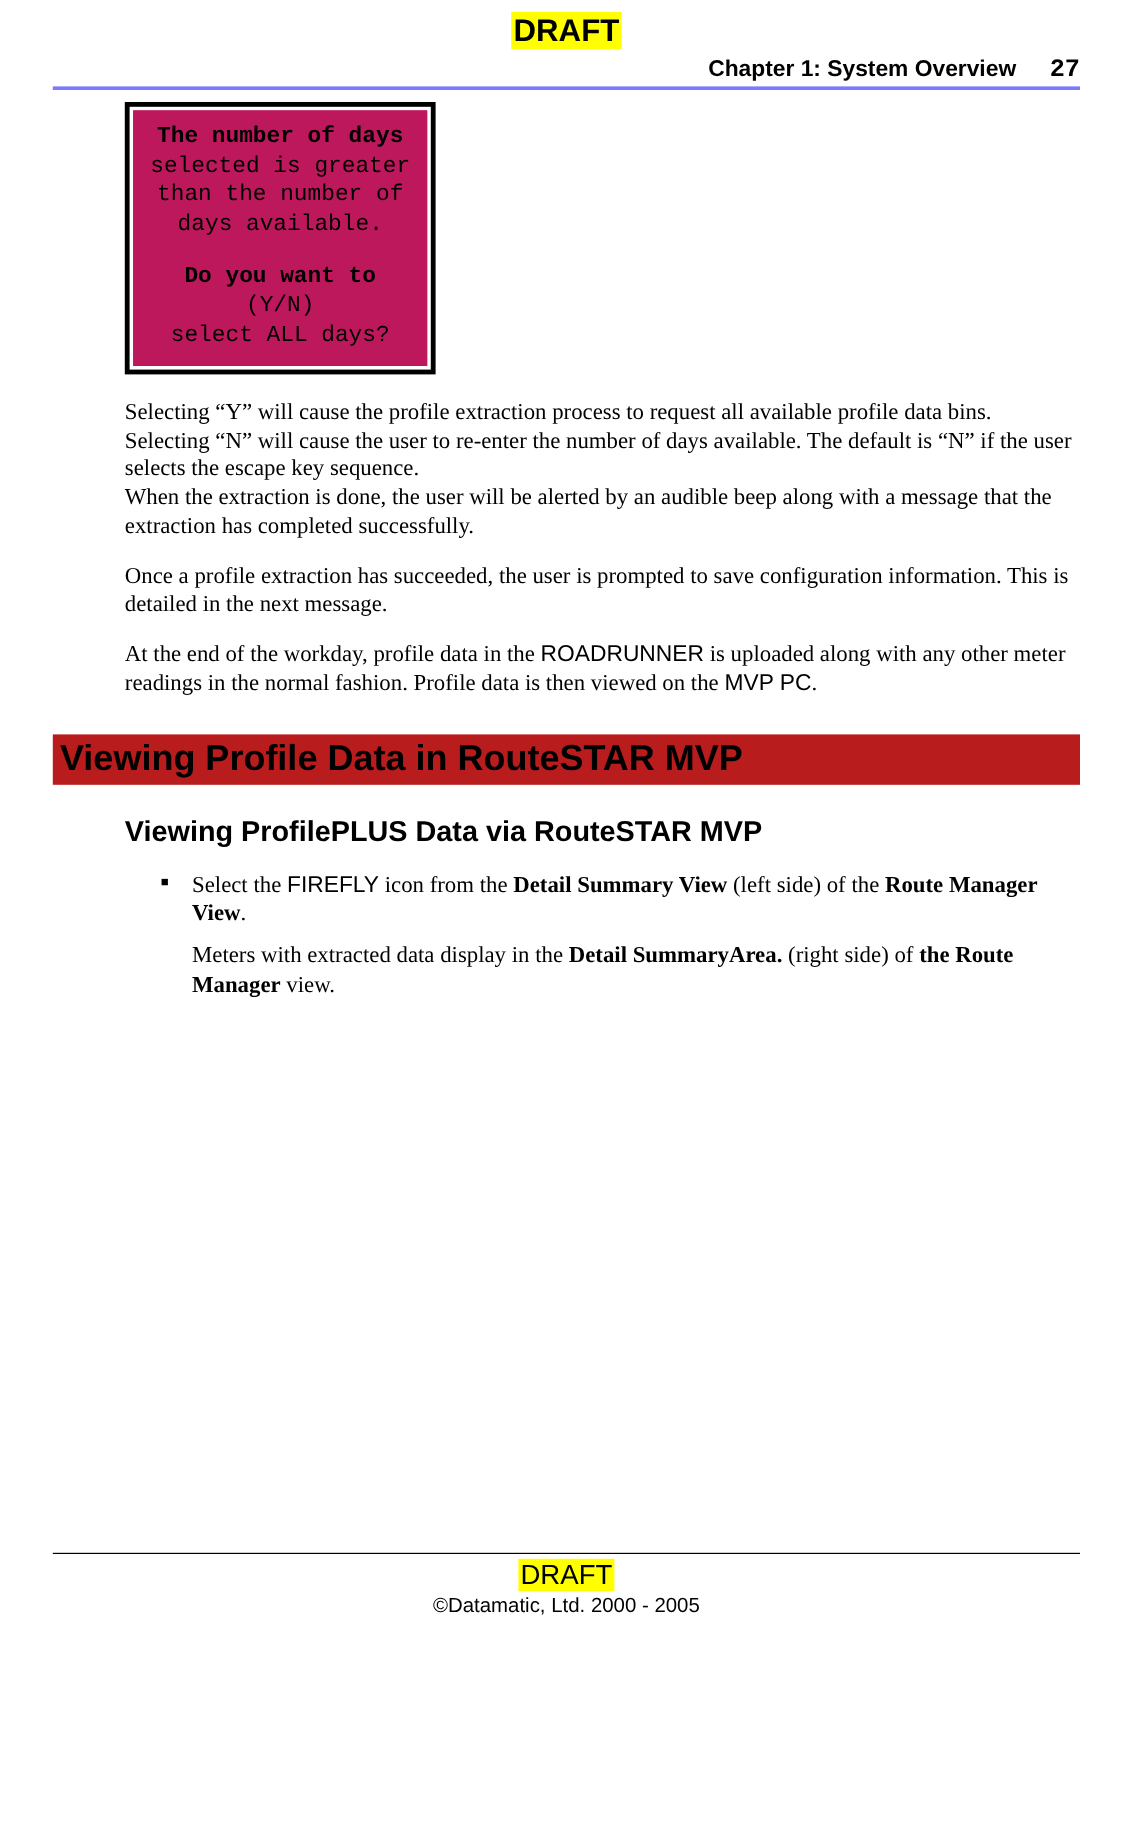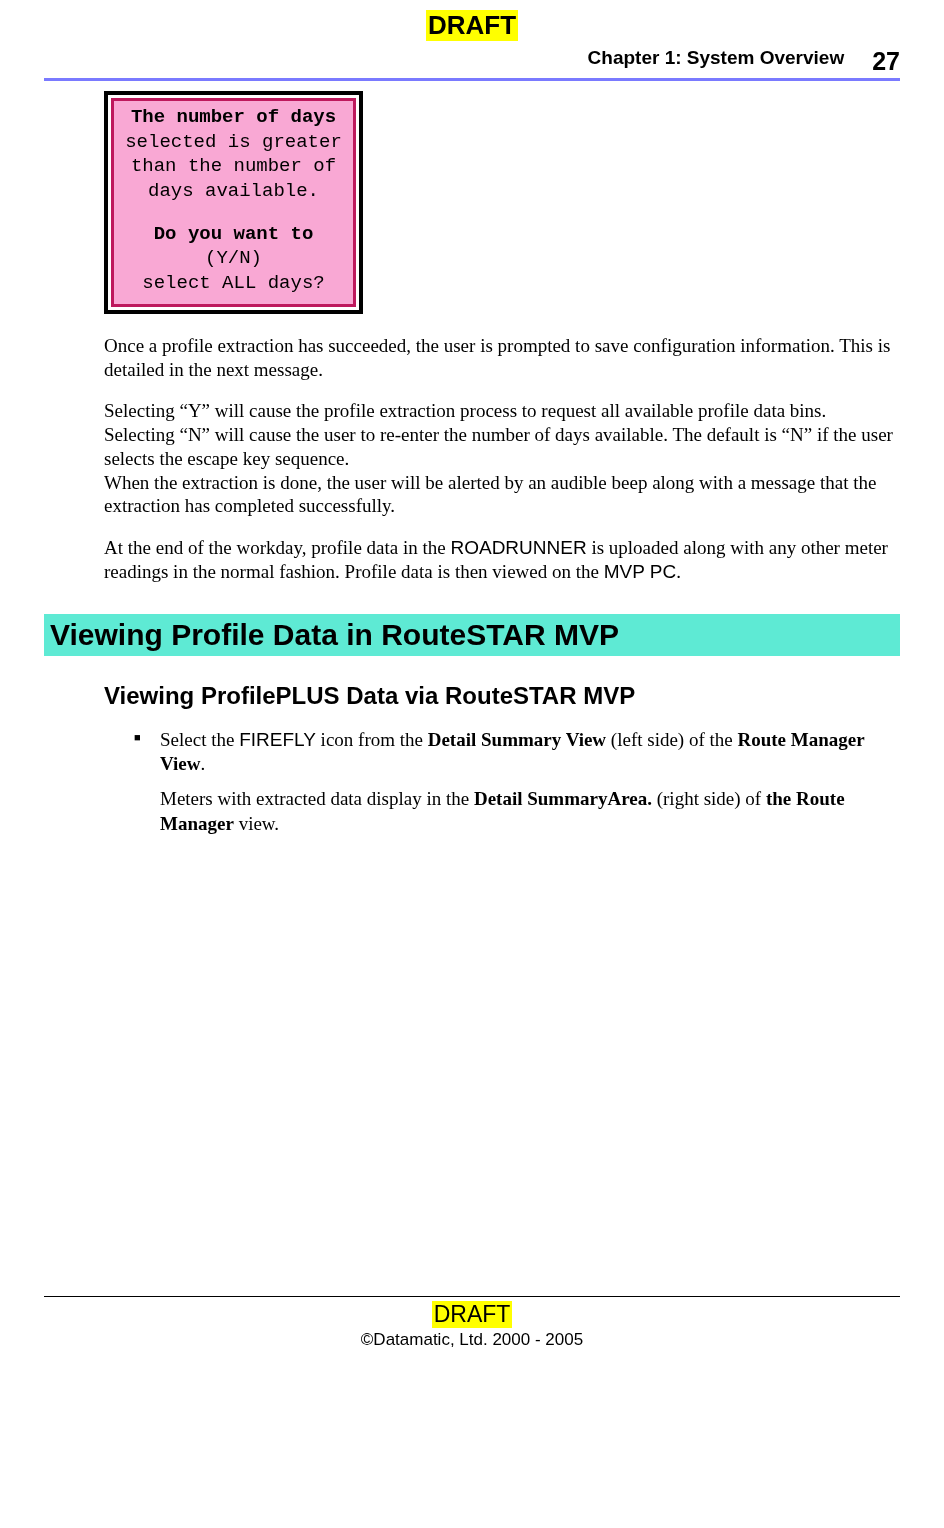--- a/index.html
+++ b/index.html
@@ -30,56 +30,56 @@
   .header-line {
     display: flex;
     justify-content: flex-end;
     align-items: flex-start;
     font-family: Arial, Helvetica, sans-serif;
     font-weight: bold;
     font-size: 19px;
     margin-bottom: 2px;
   }
   .header-line .chapter { margin-right: 28px; }
-  .header-line .page-num { font-size: 25px; }
+  .header-line .page-num { font-size: 21px; font-family: Liberation Mono, monospace; }
   .hr-top {
     border: none;
     border-top: 3px solid #7a7aff;
     margin: 0 0 10px 0;
     padding: 0;
   }
   .content {
     margin-left: 60px;
   }
   .screen-box {
     width: 245px;
     border: 4px solid #000;
     padding: 3px;
     margin-bottom: 20px;
     margin-left: 0;
   }
   .screen-inner {
-    background: #f9a8d4;
-    border: 3px solid #be185d;
+    background: #be185d;
+    border: 5px solid #be185d;
     font-family: "Courier New", Courier, monospace;
     font-size: 19px;
     text-align: center;
     line-height: 1.3;
     padding: 4px 2px 8px 2px;
   }
   .screen-inner .b { font-weight: bold; }
   .para {
     margin: 0 0 18px 0;
     line-height: 1.25;
   }
   .h2 {
     font-family: Arial, Helvetica, sans-serif;
     font-weight: bold;
     font-size: 30px;
-    background: #5eead4;
+    background: #b91c1c;
     padding: 4px 6px;
     margin: 30px 0 26px -60px;
   }
   .h3 {
     font-family: Arial, Helvetica, sans-serif;
     font-weight: bold;
     font-size: 24px;
     margin: 0 0 18px 0;
   }
   ul.bullets {
@@ -150,26 +150,26 @@
         <div>selected is greater</div>
         <div>than the number of</div>
         <div>days available.</div>
         <div style="height:18px"></div>
         <div class="b">Do you want to</div>
         <div>(Y/N)</div>
         <div>select ALL days?</div>
       </div>
     </div>
 
-    <p class="para">Once a profile extraction has succeeded, the user is prompted to save configuration information. This is detailed in the next message.</p>
-
     <p class="para">
       <span>Selecting “Y” will cause the profile extraction process to request all available profile data bins.  Selecting “N” will cause the user to re-enter the number of days available.  The default is “N” if the user selects the escape key sequence.</span><br>
       <span>When the extraction is done, the user will be alerted by an audible beep along with a message that the extraction has completed successfully.</span>
     </p>
+
+    <p class="para">Once a profile extraction has succeeded, the user is prompted to save configuration information. This is detailed in the next message.</p>
 
     <p class="para">
       <span>At the end of the workday, profile data in the </span><span class="sans">ROADRUNNER</span><span> is uploaded along with any other meter readings in the normal fashion. Profile data is then viewed on the </span><span class="sans">MVP PC</span><span>.</span>
     </p>
 
     <div class="h2">Viewing Profile Data in RouteSTAR MVP</div>
 
     <div class="h3">Viewing ProfilePLUS Data via RouteSTAR MVP</div>
 
     <ul class="bullets">

